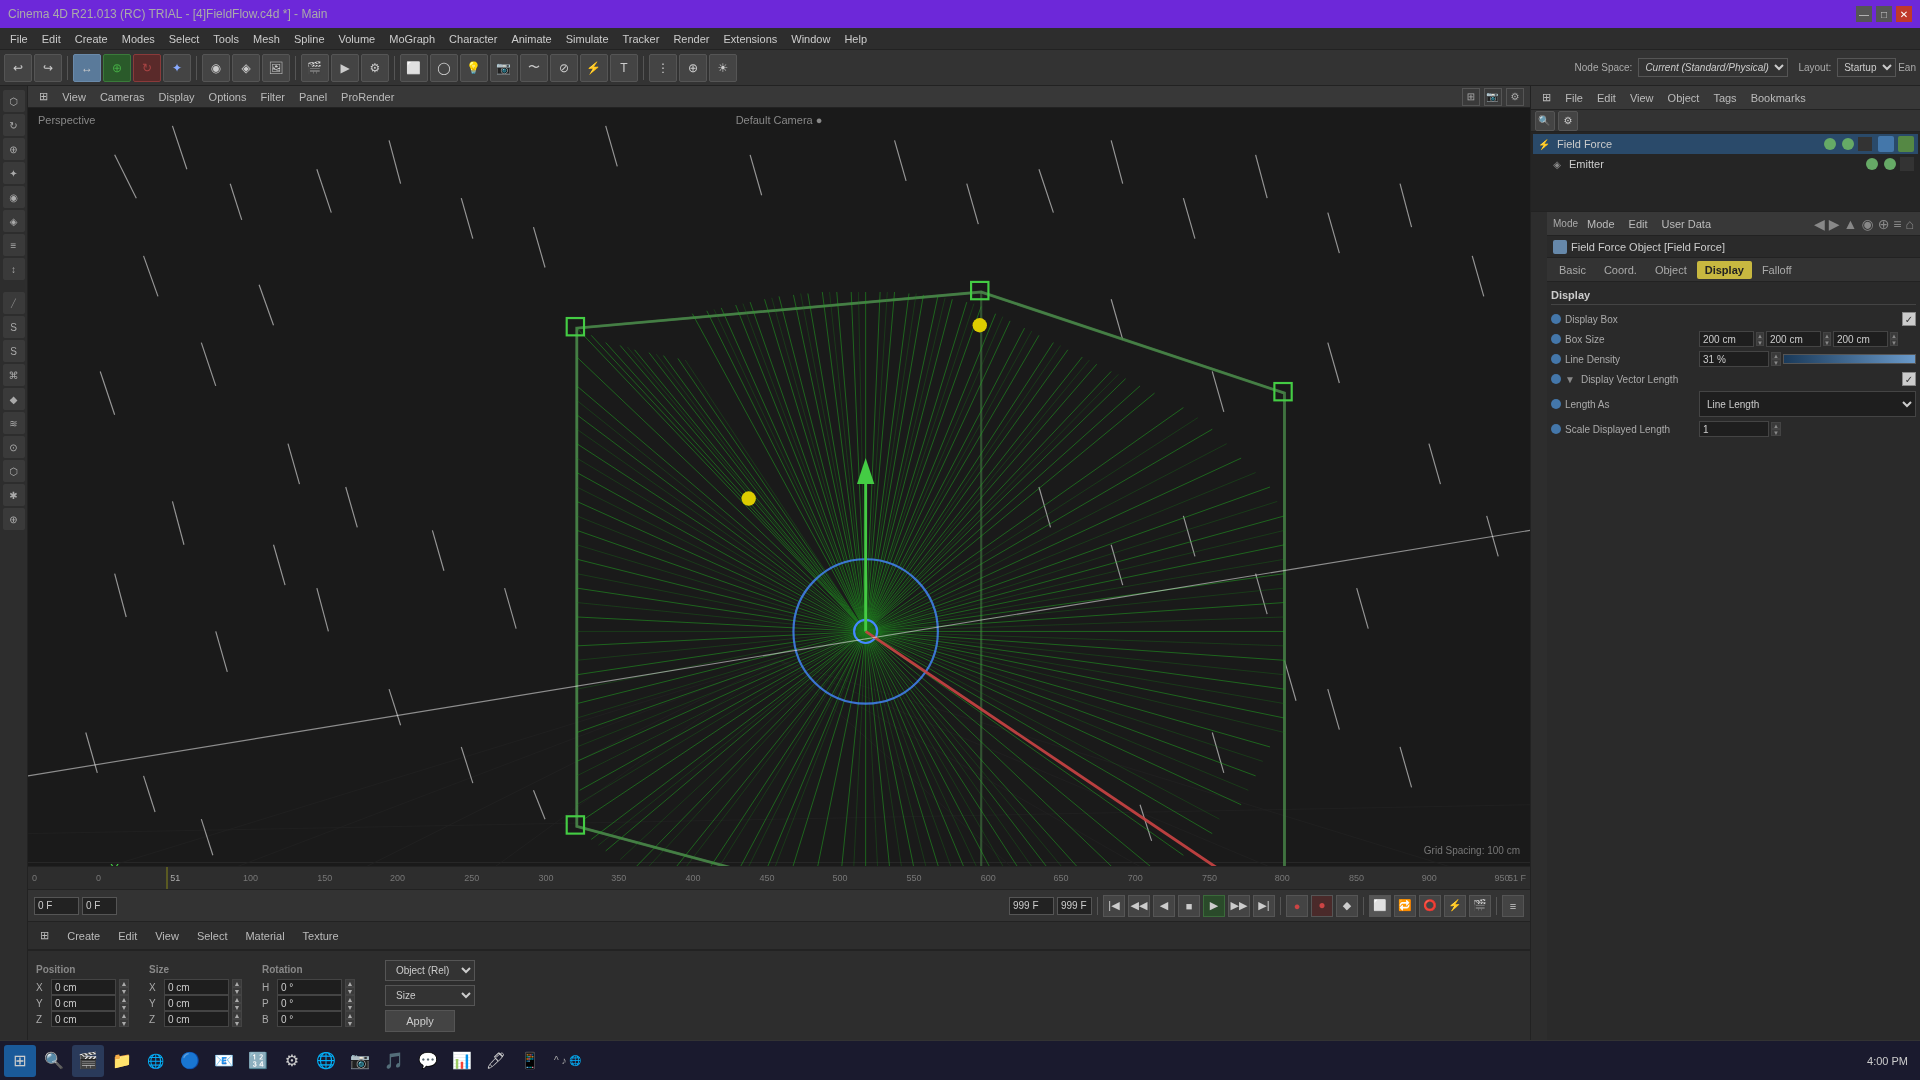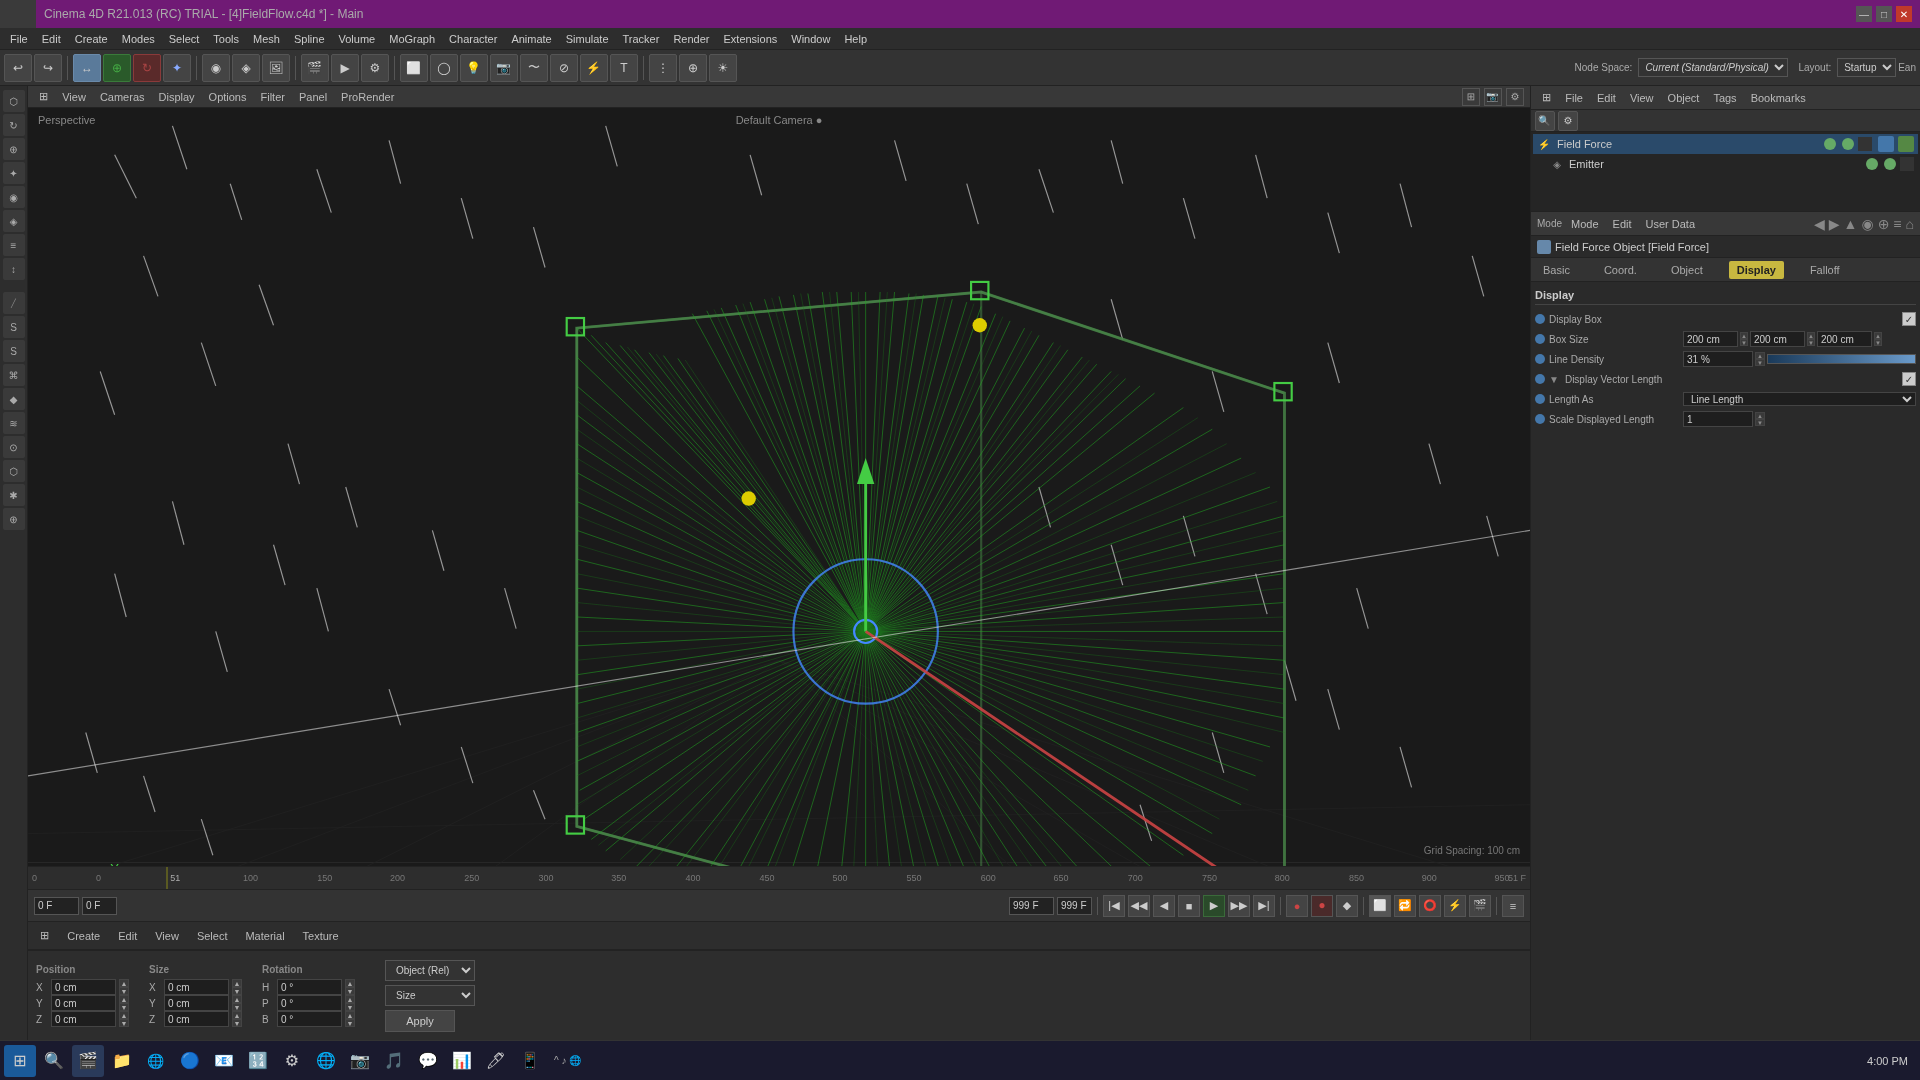--- a/index.html
+++ b/index.html
@@ -10,28 +10,27 @@
       color: #cccccc;
       width: 1920px;
       height: 1080px;
       overflow: hidden;
       display: flex;
       flex-direction: column;
     }
 
     
     #title-bar {
-      background: #701a75;
+      background: #6d28d9;
       height: 28px;
       display: flex;
       align-items: center;
       justify-content: space-between;
       padding: 0 8px;
       flex-shrink: 0;
-      margin-left: 36px;
     }
     #title-bar .title-text {
       color: #aaa;
       font-size: 12px;
     }
     #title-bar .window-controls {
       display: flex;
       gap: 4px;
     }
     #title-bar .window-controls span {
@@ -398,20 +397,21 @@
       width: 14px; height: 14px;
       background: #444;
     }
 
     
     #attr-manager {
       flex: 1;
       display: flex;
       flex-direction: column;
       overflow: hidden;
+      padding-left: 16px;
     }
     #attr-header {
       background: #383838;
       height: 24px;
       display: flex;
       align-items: center;
       padding: 0 6px;
       border-bottom: 1px solid #222;
       gap: 4px;
     }
@@ -425,21 +425,21 @@
       cursor: pointer;
       color: #888;
       font-size: 14px;
     }
     #attr-tabs {
       background: #333;
       height: 24px;
       display: flex;
       align-items: center;
       padding: 0 4px;
-      gap: 18px;
+      gap: 2px;
       border-bottom: 1px solid #222;
       flex-shrink: 0;
     }
     .attr-tab {
       padding: 3px 8px;
       color: #aaa;
       cursor: pointer;
       font-size: 11px;
       border-radius: 2px;
     }
@@ -521,21 +521,21 @@
       border: 1px solid #444;
       display: flex;
       align-items: center;
       justify-content: center;
       font-size: 6px;
       cursor: pointer;
       color: #888;
     }
     .prop-select {
       flex: 1;
-      height: 14px;
+      height: 26px;
       background: #1e1e1e;
       border: 1px solid #444;
       color: #ccc;
       font-size: 10px;
       padding: 0 3px;
     }
     .prop-color-bar {
       flex: 1;
       height: 10px;
       background: linear-gradient(to right, #1a3a5a, #6a9aca);

